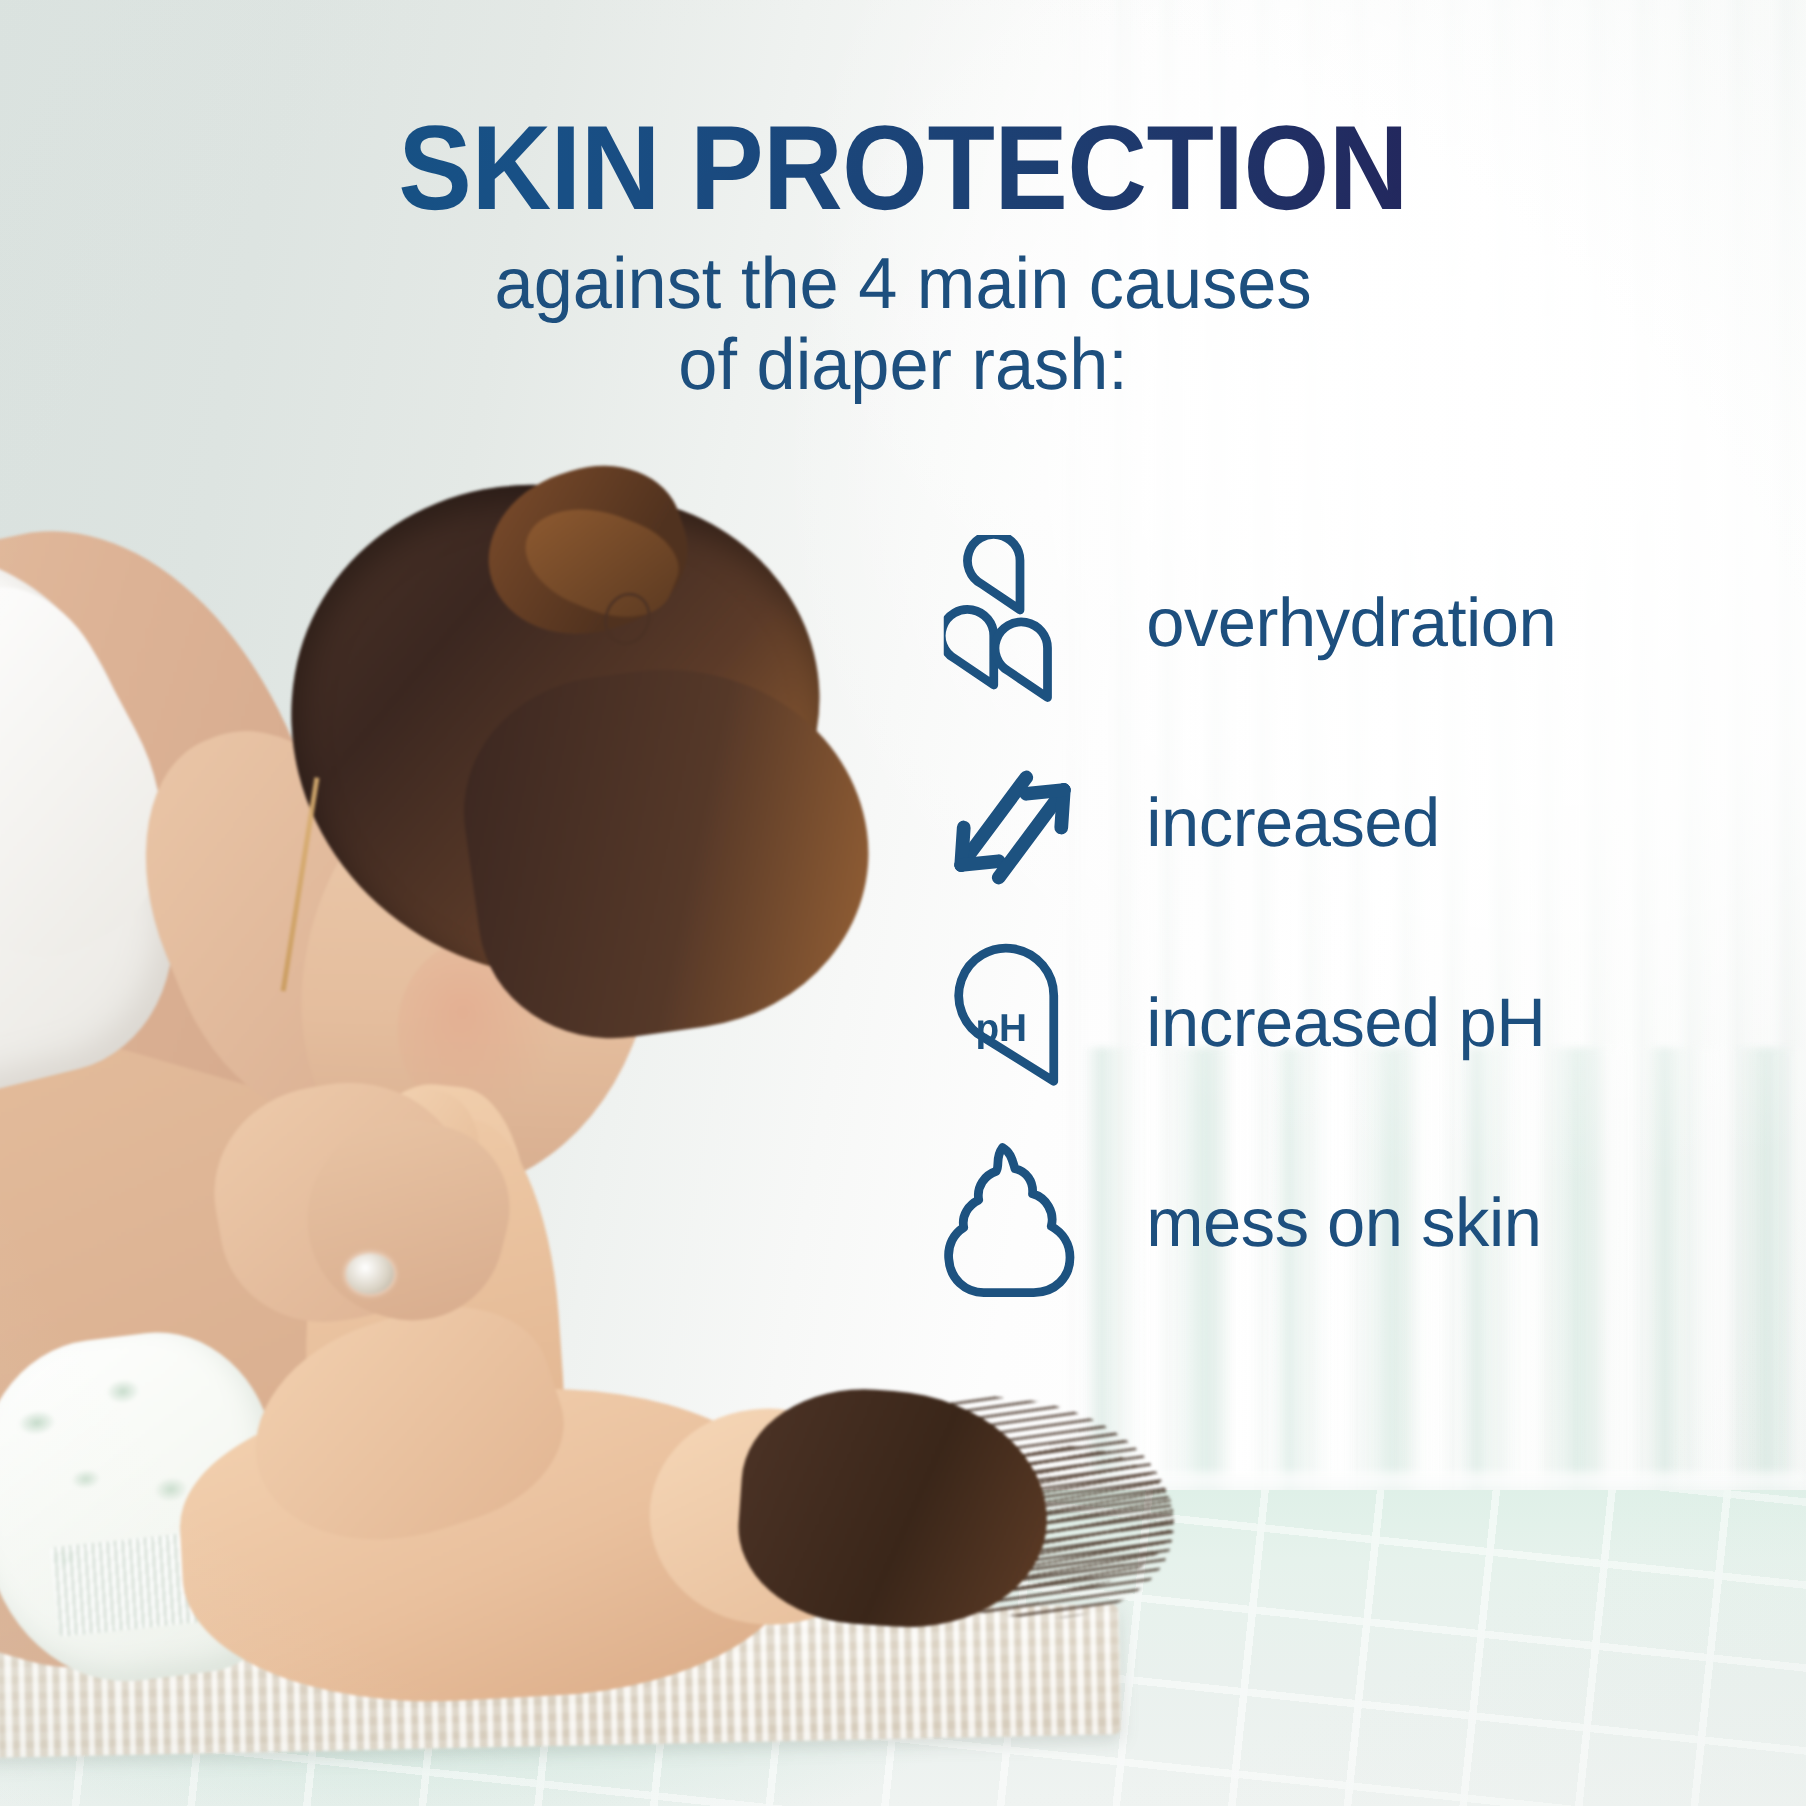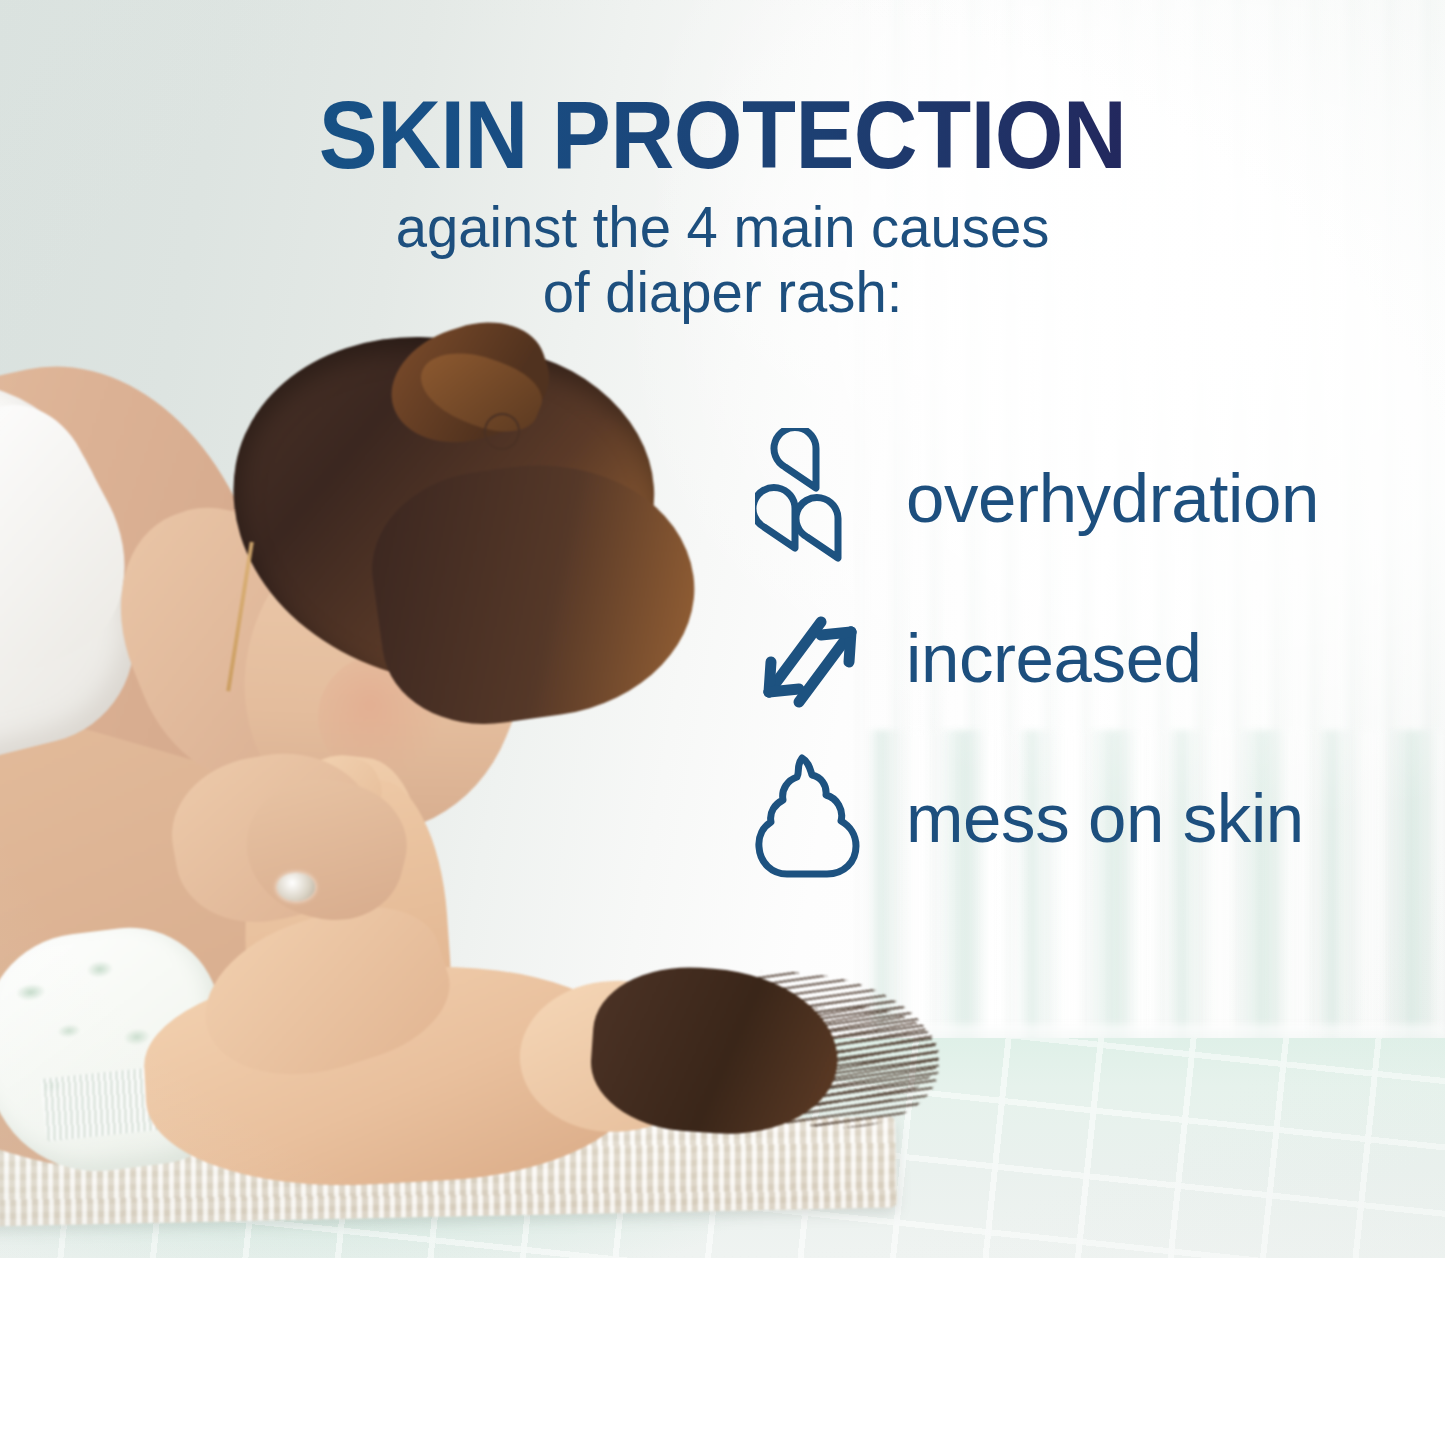--- a/index.html
+++ b/index.html
@@ -1,21 +1,21 @@
 <!DOCTYPE html>
 <html><head>
 <meta charset="utf-8">
 <title>Skin Protection Infographic</title>
 <style>
   html,body{margin:0;padding:0;background:#ffffff;}
   body{font-family:"Liberation Sans", sans-serif;}
 
   #stage{
     position:relative;
-    width:1445px;height:1258px;
+    width:1445px;height:1445px;
     overflow:hidden;
     background:#c4b5fd;
   }
 
   
   .layer{position:absolute;inset:0;}
 
   .bg-wall{
     background:
       linear-gradient(100deg,
@@ -343,27 +343,27 @@
     height:160px;
   }
   .cause-icon{
     width:118px;
     min-width:118px;
     height:150px;
     display:flex;align-items:center;justify-content:flex-start;
   }
   .cause-icon svg{display:block;}
   .cause-label{
-    font-size:69px;
+    font-size:55px;
     color:#1d4f7e;
     font-family:"Liberation Sans", sans-serif;
     font-weight:400;
     letter-spacing:-0.4px;
     white-space:nowrap;
-    margin-left:33px;
+    margin-left:44px;
   }
 </style>
 </head>
 <body>
 
 <div id="stage">
 
   <div class="layer bg-wall"></div>
   <div class="layer bg-curtain"></div>
   <div class="layer bg-curtain2"></div>
@@ -441,20 +441,29 @@
           <path d="M14 88 L44 85"></path>
 
           <path d="M44 98 L96 28"></path>
           <path d="M96 28 L94 58"></path>
           <path d="M96 28 L66 31"></path>
         </svg>
       </span>
       <span class="cause-label">increased</span>
     </div>
 
+    <div class="cause-row">
+      <span class="cause-icon">
+        <svg width="112" height="142" viewBox="0 0 112 142" fill="none" stroke="#1d5280" stroke-width="7" stroke-linejoin="round" stroke-linecap="round">
+          <path d="M52 12 L52 80 A38 38 0 1 0 108 47 Z" transform="rotate(180 70 65)"></path>
+          <text x="46" y="86" fill="#1d5280" stroke="none" font-family="'Liberation Sans', sans-serif" font-size="31" font-weight="700" text-anchor="middle">pH</text>
+        </svg>
+      </span>
+      <span class="cause-label">increased pH</span>
+    </div>
 
     <div class="cause-row">
       <span class="cause-icon">
         <svg width="112" height="136" viewBox="0 0 112 136" fill="none" stroke="#1d5280" stroke-width="7" stroke-linejoin="round" stroke-linecap="round">
           <path d="M47 8
                    C 41 16 45 22 42 27
                    C 33 30 26 39 28 50
                    C 20 54 14 62 16 72
                    C 8 77 3 86 4 97
                    C 5 113 17 124 32 124

